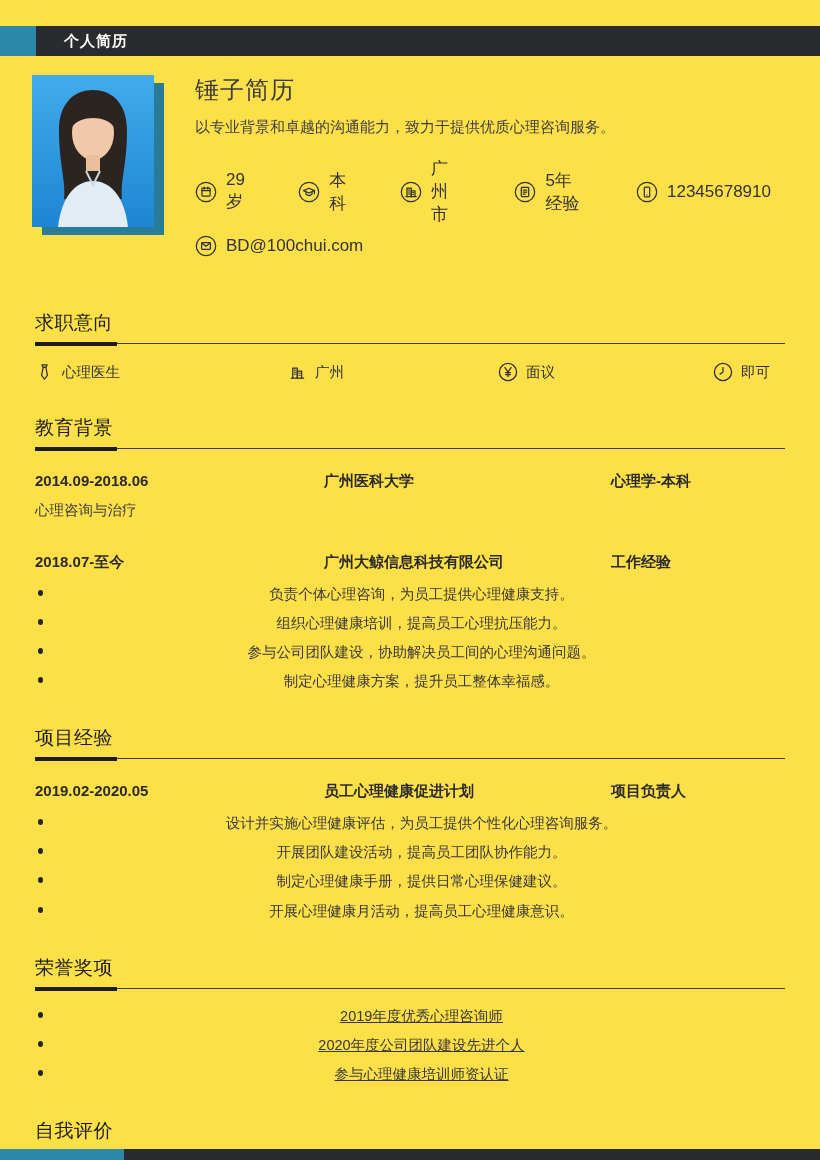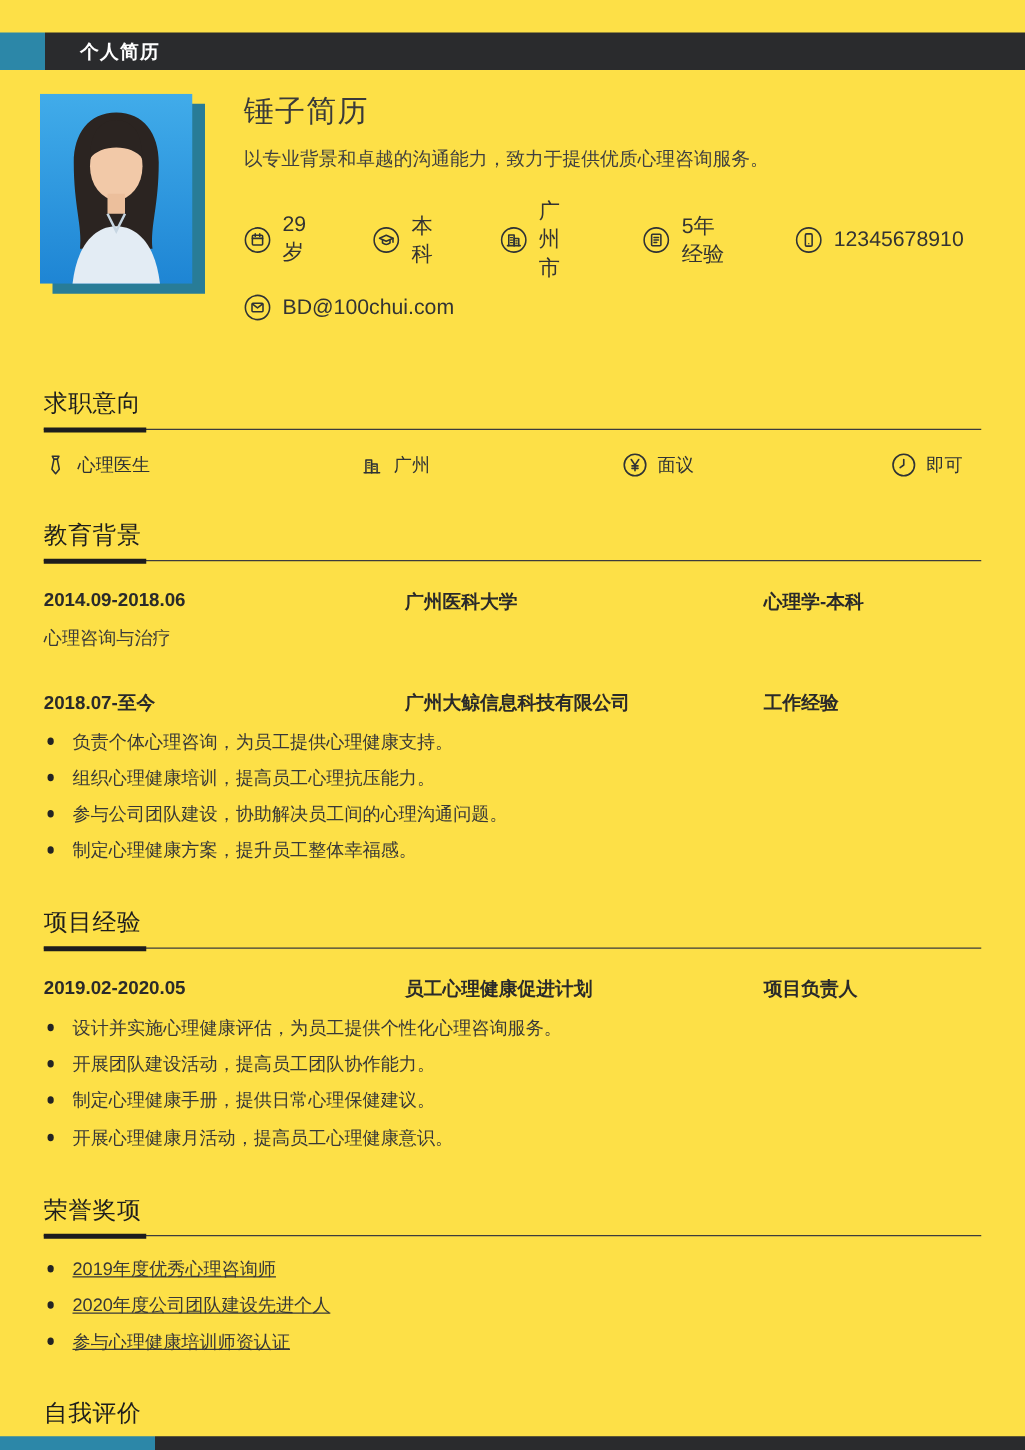--- a/index.html
+++ b/index.html
@@ -34,21 +34,21 @@
                font-size:14.5px;color:#2f3235;}
   .intent-item{display:flex;align-items:center;}
   .intent-item .ic{margin-right:8px;display:flex;}
   
   .row3{margin-top:23px;display:grid;grid-template-columns:250px 248px 1fr;
         font-size:15px;font-weight:bold;color:#2a2a2a;gap:39px;}
   .detail{margin-top:10px;font-size:14.5px;color:#3a3a3a;}
   
   ul.bullets{list-style:none;margin:12px 0 0 0;padding:0;font-size:14.5px;color:#383838;}
   ul.bullets.loose{margin-top:17px;text-decoration:underline;}
-  ul.bullets li{position:relative;padding-left:23px;margin-top:8px;line-height:1.45;}
+  ul.bullets li{position:relative;padding-left:23px;margin-top:8px;line-height:1.45;text-align:center;}
   ul.bullets li::before{content:"";position:absolute;left:3px;top:6px;width:5px;height:6px;
                         background:#242424;border-radius:50%;}
   
   .ic svg{display:block;}
   
   .footer{position:absolute;left:0;bottom:0;width:820px;height:11px;display:flex;}
   .footer-accent{width:124px;background:#2C87A8;}
   .footer-bar{flex:1;background:#2A2B2D;}
 </style>
 </head>

